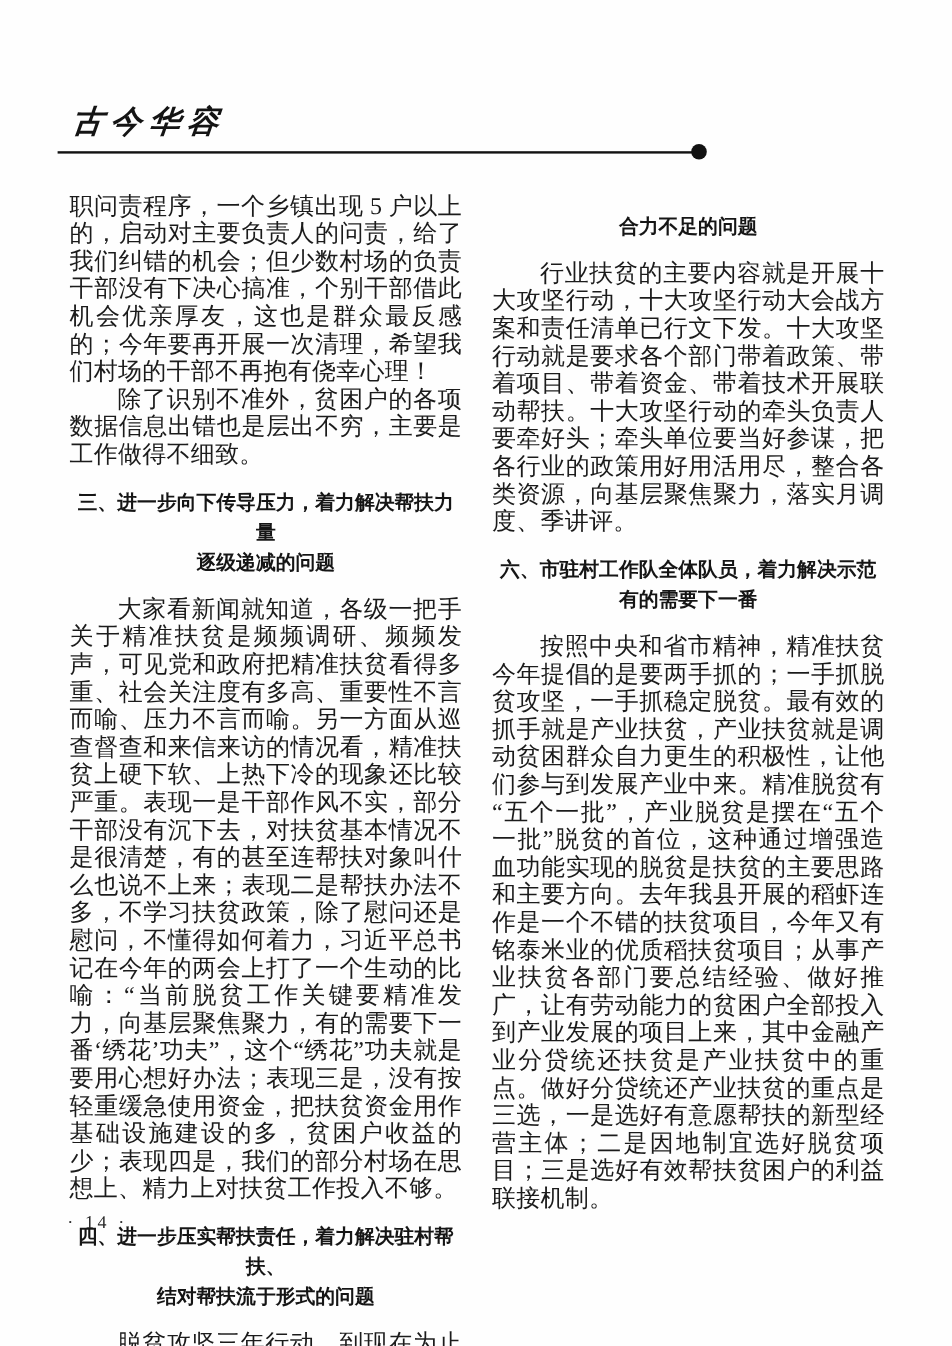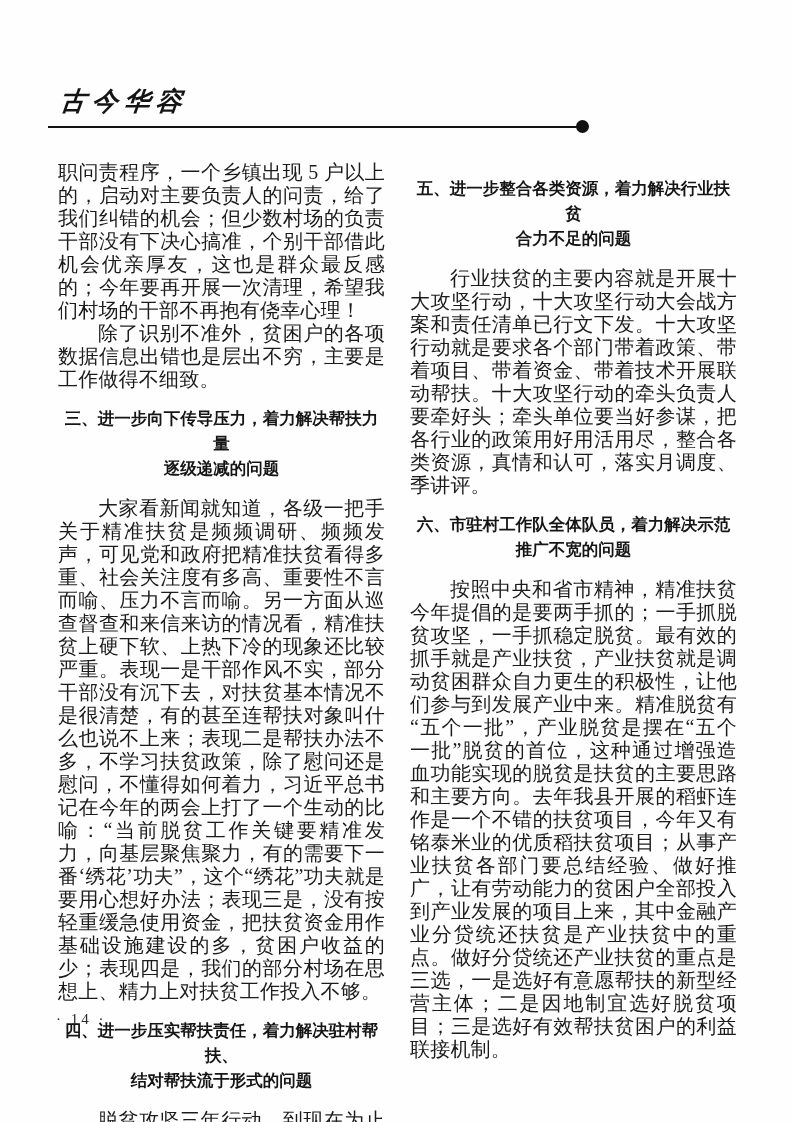--- a/index.html
+++ b/index.html
@@ -119,26 +119,25 @@
     <p class="body-para indent">大家看新闻就知道，各级一把手关于精准扶贫是频频调研、频频发声，可见党和政府把精准扶贫看得多重、社会关注度有多高、重要性不言而喻、压力不言而喻。另一方面从巡查督查和来信来访的情况看，精准扶贫上硬下软、上热下冷的现象还比较严重。表现一是干部作风不实，部分干部没有沉下去，对扶贫基本情况不是很清楚，有的甚至连帮扶对象叫什么也说不上来；表现二是帮扶办法不多，不学习扶贫政策，除了慰问还是慰问，不懂得如何着力，习近平总书记在今年的两会上打了一个生动的比喻：“当前脱贫工作关键要精准发力，向基层聚焦聚力，有的需要下一番‘绣花’功夫”，这个“绣花”功夫就是要用心想好办法；表现三是，没有按轻重缓急使用资金，把扶贫资金用作基础设施建设的多，贫困户收益的少；表现四是，我们的部分村场在思想上、精力上对扶贫工作投入不够。</p>
     <div class="heading">
       <div>四、进一步压实帮扶责任，着力解决驻村帮扶、</div>
       <div>结对帮扶流于形式的问题</div>
     </div>
     <p class="body-para indent">脱贫攻坚三年行动，到现在为止已有两年了。从全县来看，存在三个不平衡现象：一是乡镇与乡镇比，反差较大；二是干部与干部比，反差较大；三是县驻村工作队与市驻村工作队相比，反差较大。市驻村工作队全体队员，感谢他们两年来带着责任，带着感情真扶贫、扶真贫，做了实事、出了实效，赢得了老百姓的</p>
   </div>
 
   <div class="column">
     <div class="heading">
-      <div>五、进一步整合各类资源，着力解决行业扶贫</div>
       <div>合力不足的问题</div>
     </div>
-    <p class="body-para indent">行业扶贫的主要内容就是开展十大攻坚行动，十大攻坚行动大会战方案和责任清单已行文下发。十大攻坚行动就是要求各个部门带着政策、带着项目、带着资金、带着技术开展联动帮扶。十大攻坚行动的牵头负责人要牵好头；牵头单位要当好参谋，把各行业的政策用好用活用尽，整合各类资源，真情和认可，落实月调度、季讲评。</p>
+    <p class="body-para indent">行业扶贫的主要内容就是开展十大攻坚行动，十大攻坚行动大会战方案和责任清单已行文下发。十大攻坚行动就是要求各个部门带着政策、带着项目、带着资金、带着技术开展联动帮扶。十大攻坚行动的牵头负责人要牵好头；牵头单位要当好参谋，把各行业的政策用好用活用尽，整合各类资源，向基层聚焦聚力，落实月调度、季讲评。</p>
     <div class="heading">
       <div>六、市驻村工作队全体队员，着力解决示范</div>
-      <div>推广不宽的问题</div>
+      <div>有的需要下一番</div>
     </div>
     <p class="body-para indent">按照中央和省市精神，精准扶贫今年提倡的是要两手抓的；一手抓脱贫攻坚，一手抓稳定脱贫。最有效的抓手就是产业扶贫，产业扶贫就是调动贫困群众自力更生的积极性，让他们参与到发展产业中来。精准脱贫有“五个一批”，产业脱贫是摆在“五个一批”脱贫的首位，这种通过增强造血功能实现的脱贫是扶贫的主要思路和主要方向。去年我县开展的稻虾连作是一个不错的扶贫项目，今年又有铭泰米业的优质稻扶贫项目；从事产业扶贫各部门要总结经验、做好推广，让有劳动能力的贫困户全部投入到产业发展的项目上来，其中金融产业分贷统还扶贫是产业扶贫中的重点。做好分贷统还产业扶贫的重点是三选，一是选好有意愿帮扶的新型经营主体；二是因地制宜选好脱贫项目；三是选好有效帮扶贫困户的利益联接机制。</p>
   </div>
 
 </div>
 
 <div class="page-number">· 14 ·</div>
 
 </body></html>

